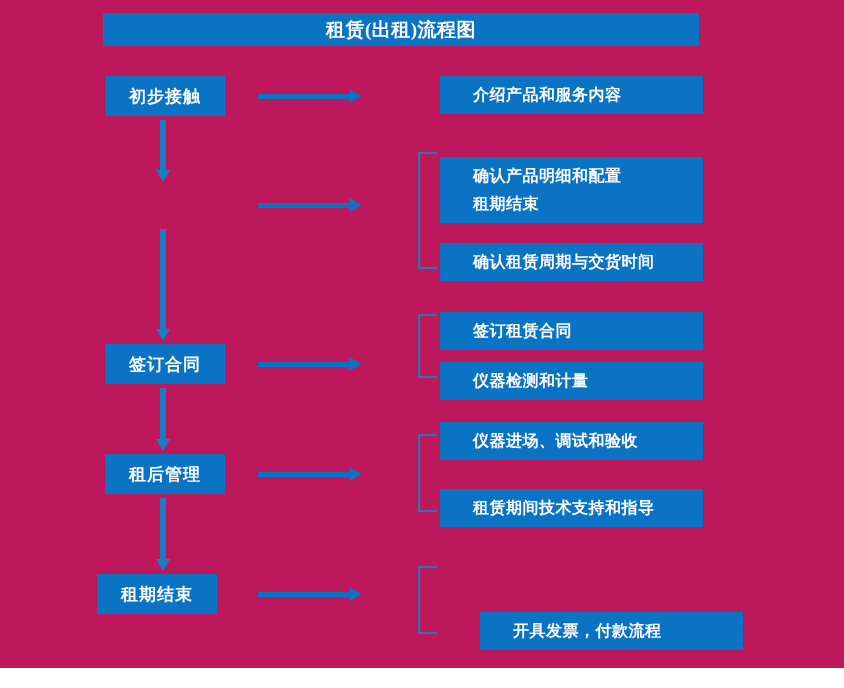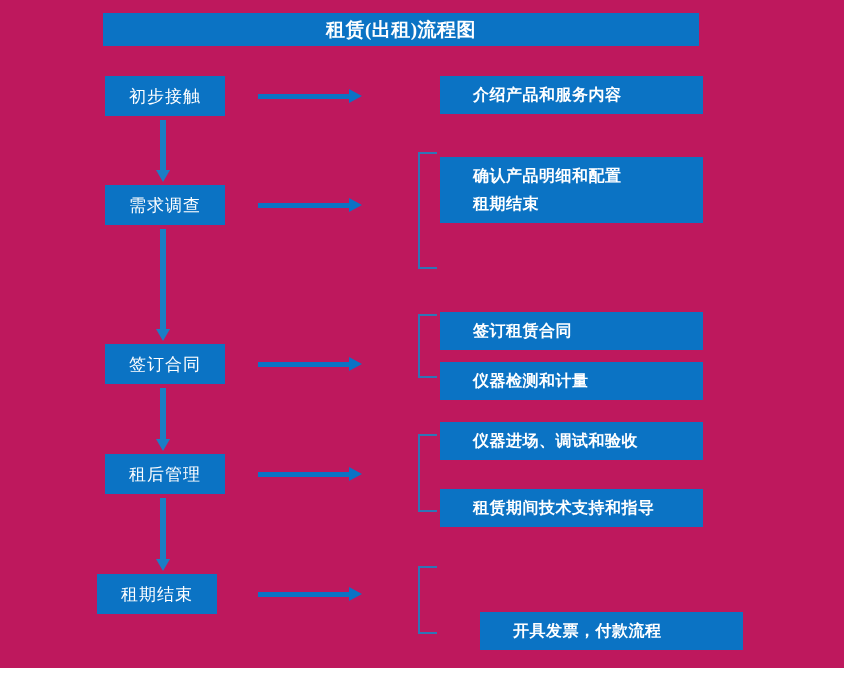--- a/index.html
+++ b/index.html
@@ -39,21 +39,21 @@
   .stage-box {
     position: absolute;
     width: 120px;
     height: 40px;
     background: #0b73c4;
     color: #ffffff;
     display: flex;
     align-items: center;
     justify-content: center;
     font-size: 17px;
-    font-weight: normal;
+    font-weight: bold;
     letter-spacing: 1px;
   }
 
   
   .detail-box {
     position: absolute;
     left: 440px;
     width: 263px;
     height: 38px;
     background: #0b73c4;
@@ -127,21 +127,20 @@
 </style>
 </head>
 <body>
 
 <div id="canvas">
 
   <div class="title-bar">租赁(出租)流程图</div>
 
   <div class="stage-box" style="left:105px; top:76px;">初步接触</div>
 
-  <div class="stage-box" style="left:105px; top:185px;">需求调查</div>
 
   <div class="stage-box" style="left:105px; top:344px;">签订合同</div>
 
   <div class="stage-box" style="left:105px; top:454px;">租后管理</div>
 
   <div class="stage-box" style="left:97px; top:574px;">租期结束</div>
 
   <div class="v-arrow" style="left:156px; top:120px; height:62px;">
     <div class="shaft" style="height:50px;"></div>
     <div class="head"></div>
@@ -194,20 +193,21 @@
   <div class="bracket" style="top:434px; height:78px;"></div>
 
   <div class="bracket" style="top:566px; height:68px;"></div>
 
   <div class="detail-box" style="top:76px;">介绍产品和服务内容</div>
 
   <div class="detail-box" style="top:133px;margin-top:24px;">确认产品明细和配置</div>
 
   <div class="detail-box" style="top:185px;">租期结束</div>
 
+  <div class="detail-box" style="top:243px;">确认租赁周期与交货时间</div>
 
   <div class="detail-box" style="top:312px;">签订租赁合同</div>
 
   <div class="detail-box" style="top:362px;">仪器检测和计量</div>
 
   <div class="detail-box" style="top:422px;">仪器进场、调试和验收</div>
 
   <div class="detail-box" style="top:489px;">租赁期间技术支持和指导</div>
 
 

